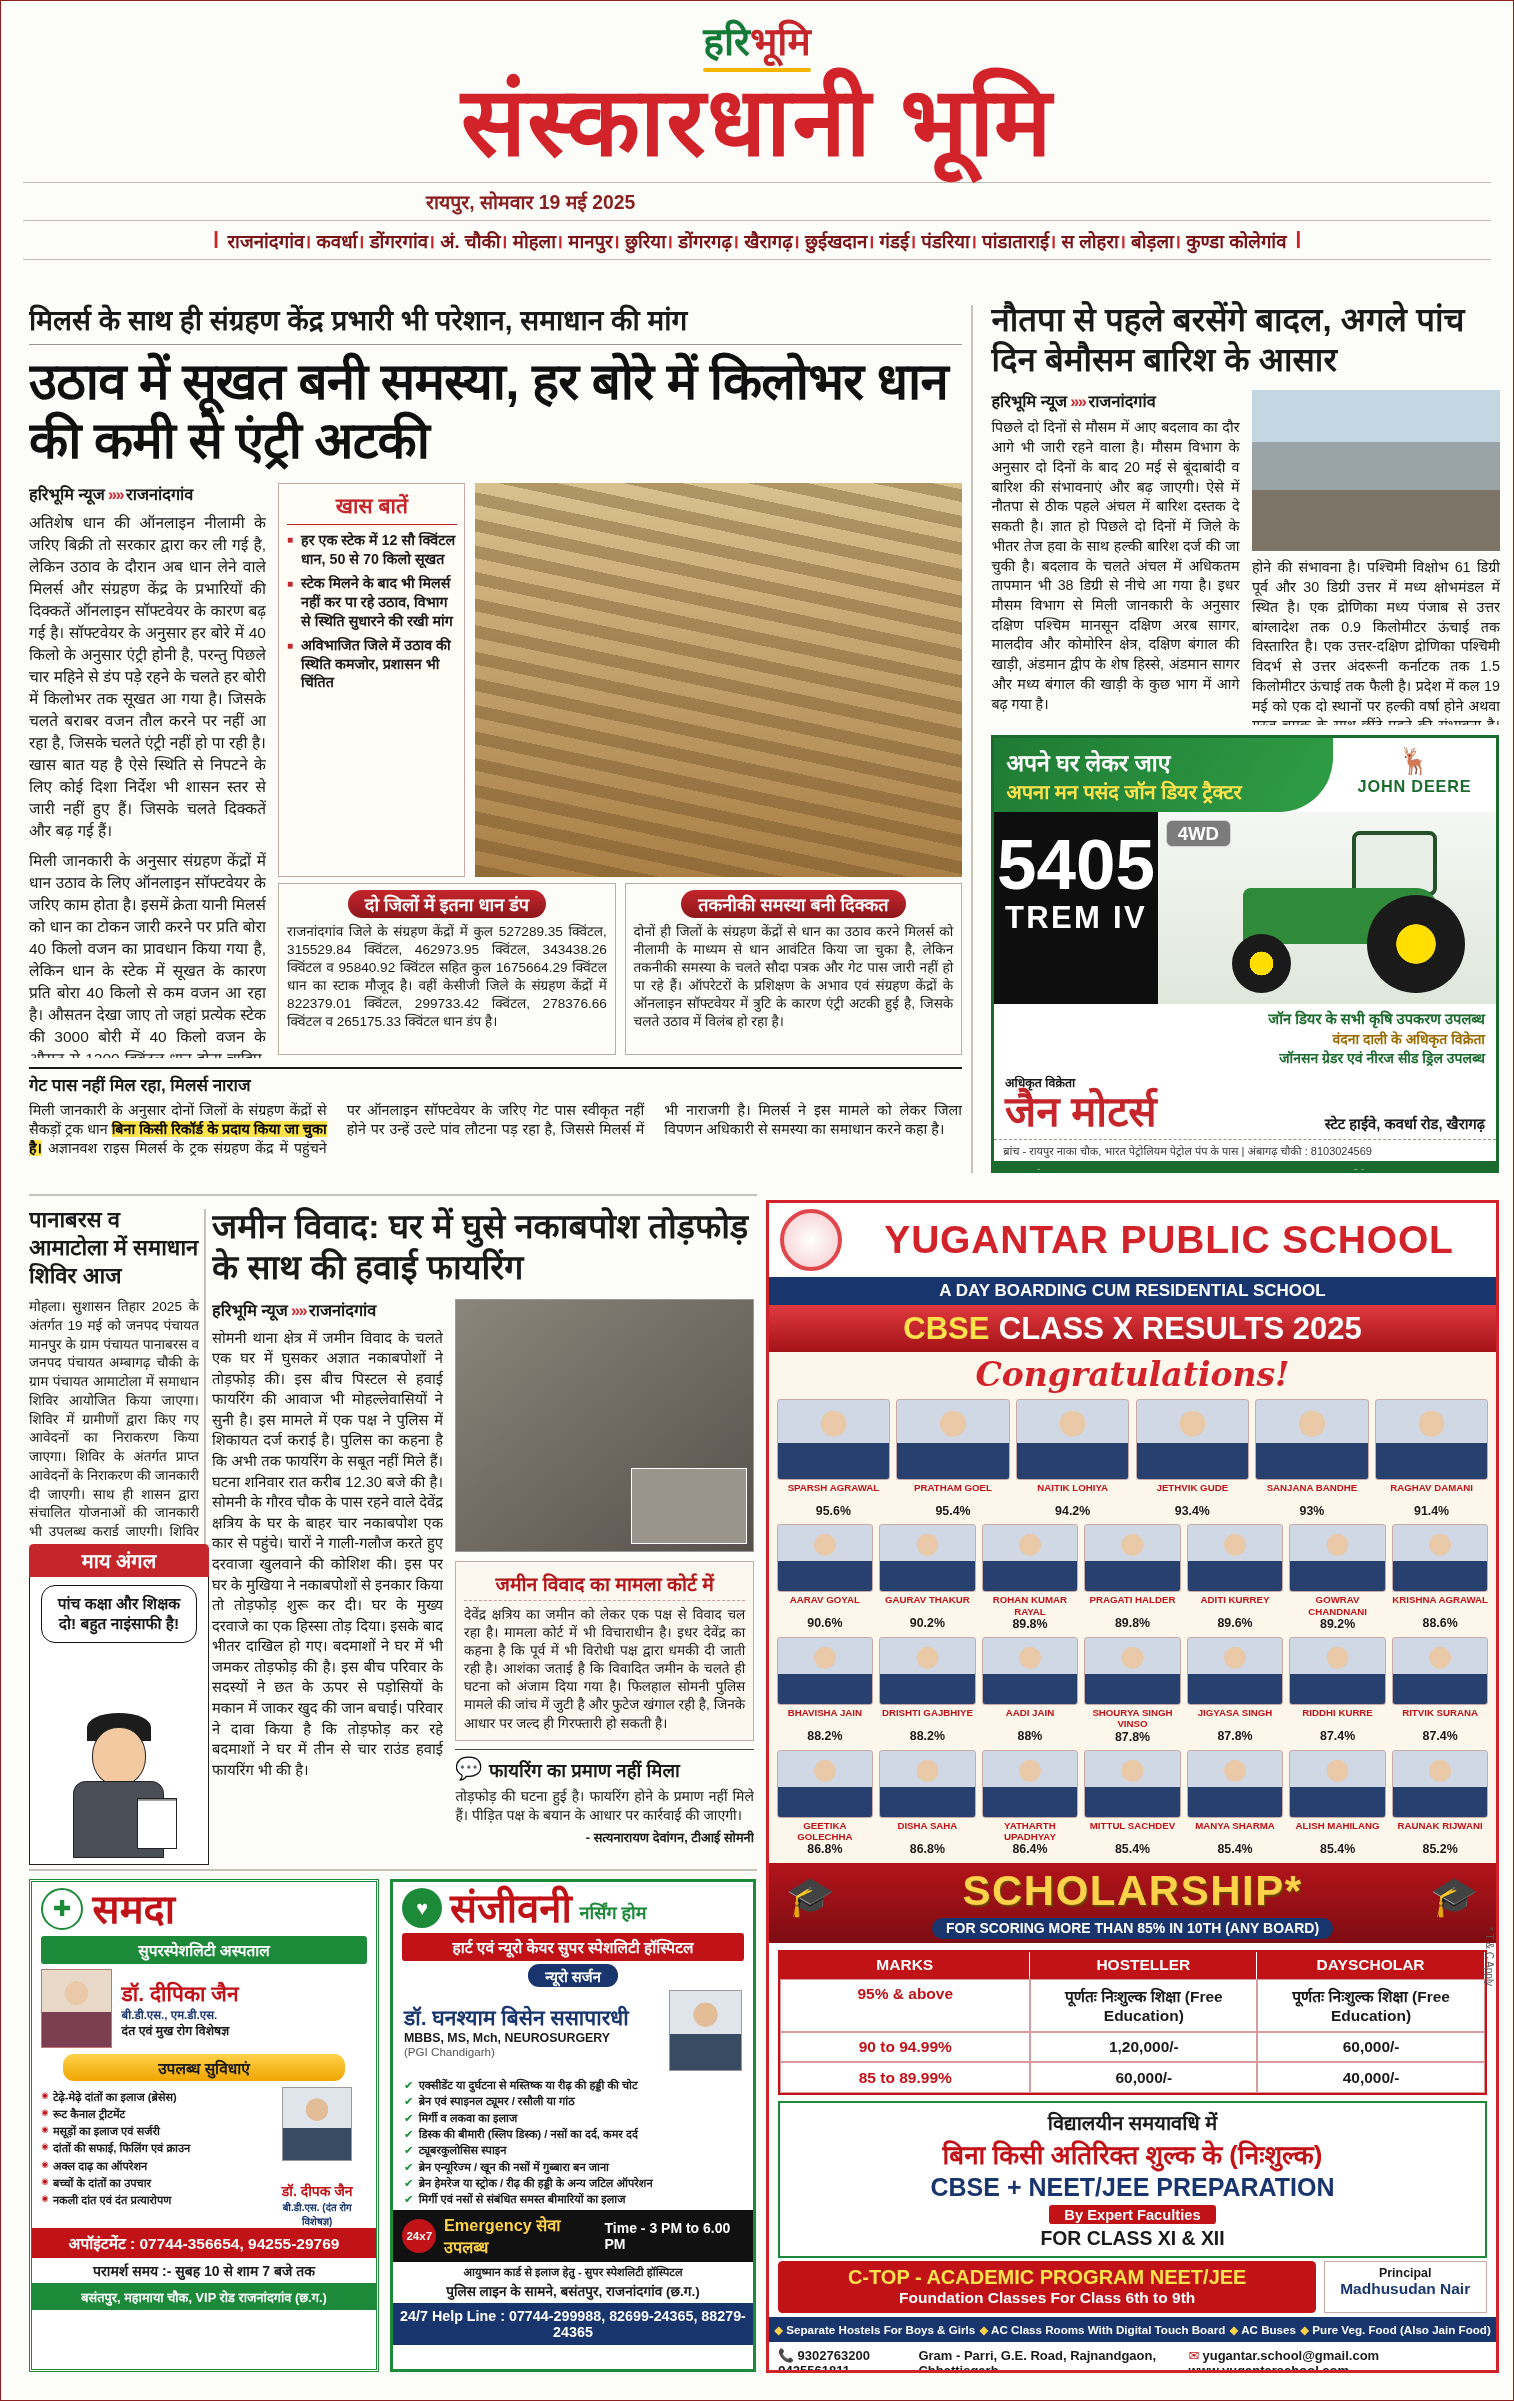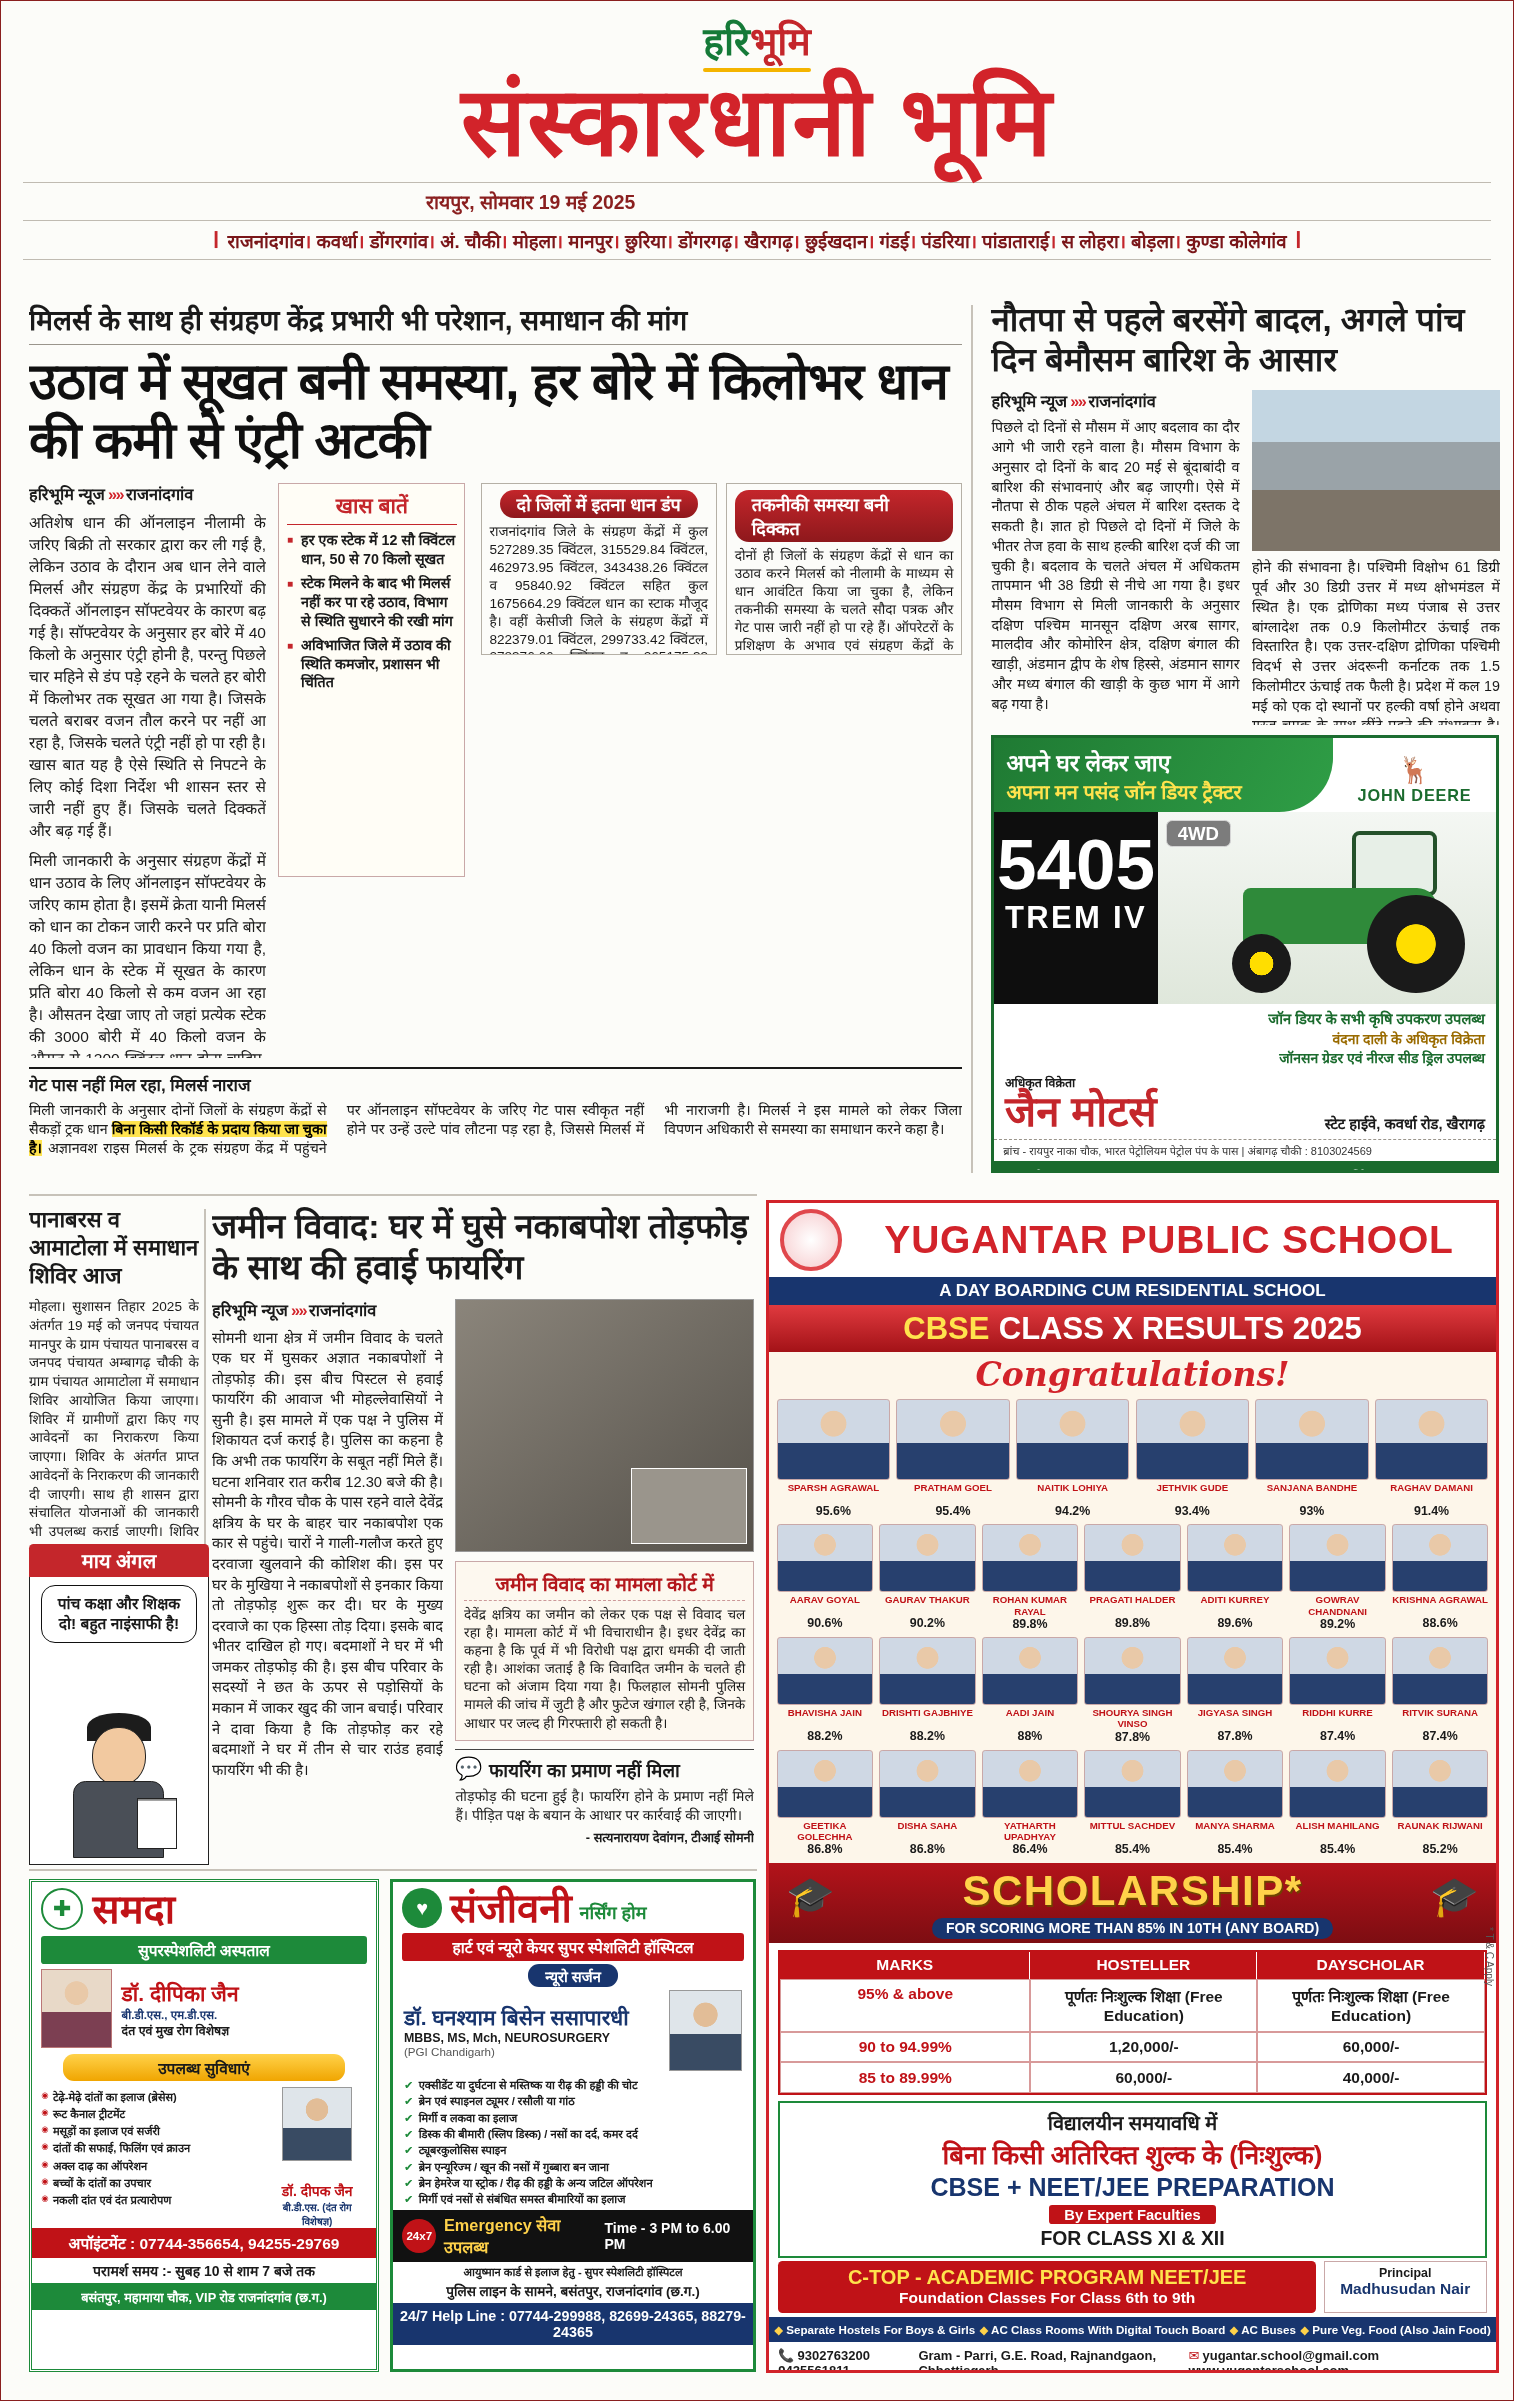--- a/index.html
+++ b/index.html
@@ -31,21 +31,21 @@
 .byline .chev{color:#d2232a;letter-spacing:-1.5px;margin:0 3.1px}
 .hline{position:absolute;background:#c7c2b9;height:1.5px}
 .vline{position:absolute;background:#c7c2b9;width:1.5px}
 
 #lead{position:absolute;left:28px;top:299px;width:933px;height:883px;overflow:hidden}
 .kicker{font-size:28px;font-weight:800;border-bottom:1.5px solid #9a958c;padding-bottom:6.2px}
 .lead-hl{font-size:51px;line-height:1.15;font-weight:800;color:#101010;margin:7.7px 0 12.4px;letter-spacing:-0.8px}
 .lead-mid{display:flex;gap:12.4px;height:575px;overflow:hidden}
 .lead-c1{width:237px;font-size:15.5px;line-height:1.42;overflow:hidden}
 .lead-c1 p{margin-bottom:7.7px}
-.lead-right{flex:1;display:flex;gap:6px}
+.lead-right{flex:1;display:flex;flex-direction:column;gap:6px}
 .lead-row1{display:flex;gap:9.3px;height:394px}
 .khas{width:187px;border:1.5px solid #c9a8a8;background:#fffdf6;padding:7.7px;overflow:hidden}
 .khas-title{color:#c4262b;font-weight:800;font-size:21px;text-align:center;border-bottom:1.5px solid #c4262b;padding-bottom:4.6px;margin-bottom:6.2px}
 .khas li{font-size:14.3px;font-weight:700;margin:6.2px 0;padding-left:14px;position:relative;line-height:1.3}
 .khas li::before{content:"■";color:#c4262b;position:absolute;left:0;font-size:10px;top:2.3px}
 .lead-photo{flex:1}
 .lead-row2{display:flex;gap:9.3px;height:172px}
 .subbox{flex:1;border:1.2px solid #b5b0a6;padding:6.2px 7.7px;overflow:hidden}
 .ribbon{width:max-content;max-width:100%;margin:0 auto 4.6px;background:linear-gradient(#c4262b,#8e181c);color:#fff;font-weight:800;font-size:18px;padding:2.3px 17px;border-radius:14px}
 .subbox p{font-size:13.6px;line-height:1.32}
@@ -54,21 +54,21 @@
 .strip-body{font-size:14.3px;line-height:1.32;column-count:3;column-gap:20px}
 .strip-body mark{background:#ffe34d;font-weight:700}
 
 #weather{position:absolute;left:978px;top:299px;width:521px;height:425px;overflow:hidden;padding-left:12.4px}
 #weather h2{font-size:33px;font-weight:800;line-height:1.22;margin-bottom:9.3px}
 .w-grid{display:flex;gap:12.4px}
 .w-col{flex:1;font-size:14.3px;line-height:1.38}
 .w-photo{height:161px;margin-bottom:7.7px}
 
 #tractor{position:absolute;left:990px;top:734px;width:508px;height:438px;border:3.1px solid #1b6b2e;background:#fff;overflow:hidden}
-.tr-top{display:flex;align-items:flex-end}
+.tr-top{display:flex;align-items:flex-start}
 .tr-green{flex:1.3;background:linear-gradient(120deg,#1f7a33,#2f9e46);color:#fff;padding:7.7px 12.4px;border-bottom-right-radius:54px}
 .tr-green .l1{font-size:23px;font-weight:800}
 .tr-green .l2{font-size:20px;font-weight:800;color:#ffe34d}
 .tr-jd{width:163px;text-align:center;padding:7.7px 3.1px}
 .tr-jd .deer{font-size:26px}
 .tr-jd .txt{font-weight:800;color:#1b6b2e;font-size:16.3px;letter-spacing:0.8px}
 .tr-mid{display:flex;height:192px}
 .tr-panel{width:164px;background:#0e0e0e;color:#fff;text-align:center;padding-top:17px}
 .tr-5405{font-size:71px;font-weight:800;line-height:1}
 .tr-trem{font-size:31px;font-weight:800;letter-spacing:2.3px}

